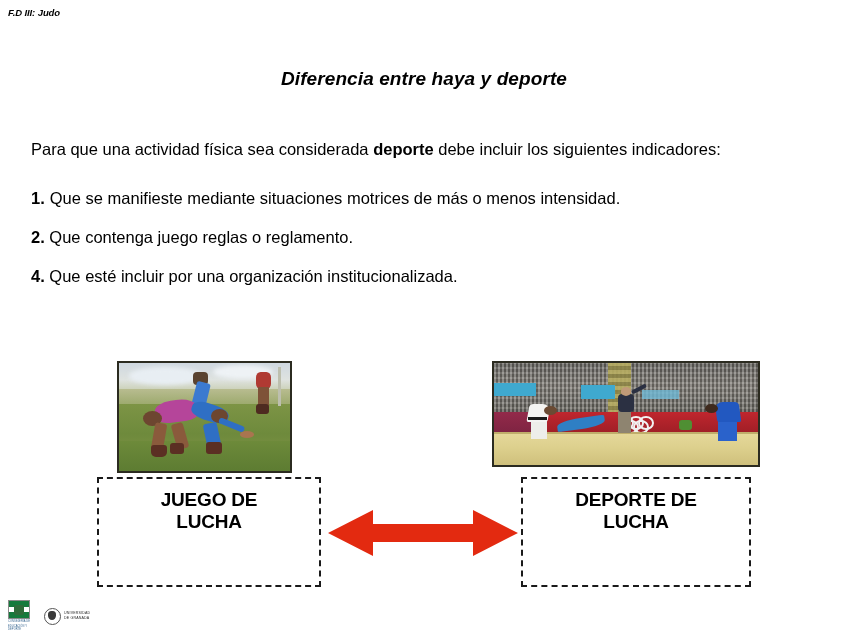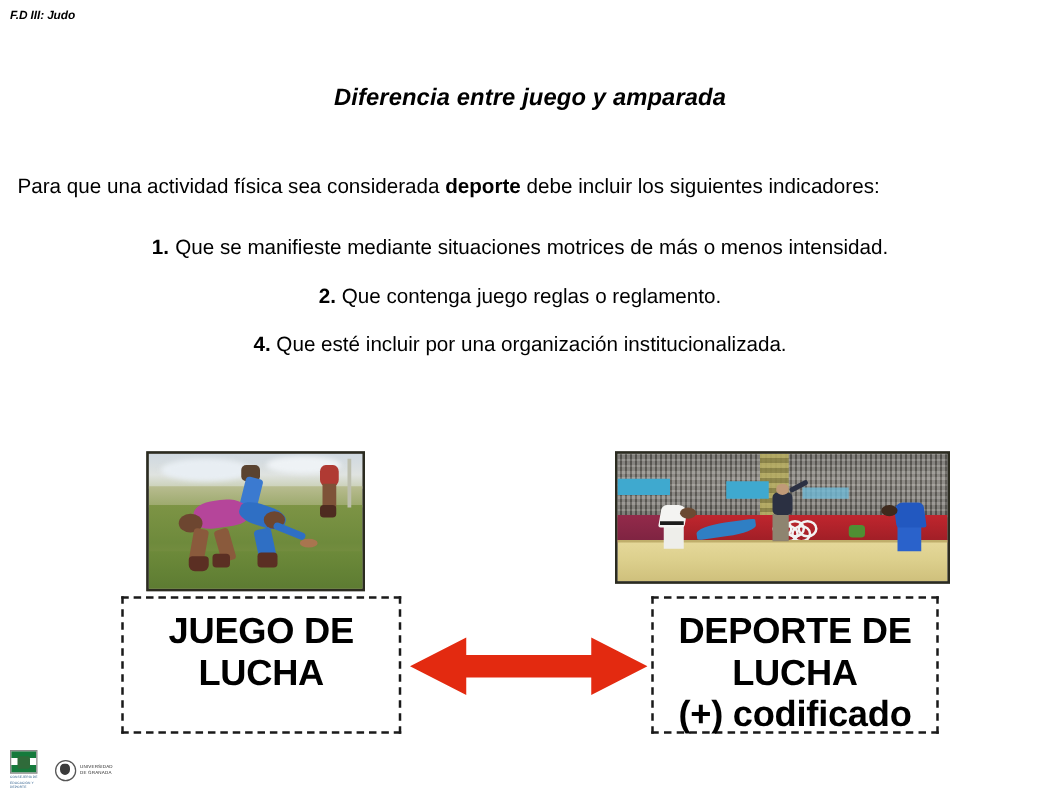--- a/index.html
+++ b/index.html
@@ -55,32 +55,31 @@
     font-size: 19px;
     font-weight: bold;
     font-style: italic;
     letter-spacing: 0.1px;
   }
 
   
   .intro {
     position: absolute;
     top: 140px;
-    left: 14px;
+    left: 31px;
     font-size: 16.5px;
     white-space: nowrap;
   }
   .intro b { font-weight: bold; }
 
   .list {
     position: absolute;
-    left: 21px;
+    left: 31px;
     top: 190px;
     width: 790px;
-    text-align: center;
   }
   .list-item {
     font-size: 16.5px;
     margin-bottom: 21.5px;
     white-space: nowrap;
     line-height: 1.05;
   }
   .list-item .num {
     font-weight: bold;
   }
@@ -326,21 +325,21 @@
   }
 
   
   .concept-box {
     position: absolute;
     border: 2px dashed #1a1a1a;
     background: #ffffff;
     box-sizing: border-box;
     text-align: center;
     font-weight: bold;
-    font-size: 29px;
+    font-size: 19px;
     line-height: 1.16;
     padding-top: 10px;
     letter-spacing: -0.2px;
   }
   .box-left {
     left: 97px;
     top: 477px;
     width: 224px;
     height: 110px;
   }
@@ -433,21 +432,21 @@
     white-space: nowrap;
   }
 </style>
 </head>
 <body>
 
 <div class="header">
   <div class="header-left">F.D III: Judo</div>
 </div>
 
-<div class="slide-title">Diferencia entre juego y amparada</div>
+<div class="slide-title">Diferencia entre haya y deporte</div>
 
 <div class="intro">
   <span>Para que una actividad física sea considerada </span><b>deporte</b><span> debe incluir los siguientes indicadores:</span>
 </div>
 
 <div class="list">
 
   <div class="list-item item-1">
     <span class="num">1.</span><span>Que se manifieste mediante situaciones motrices de más o menos intensidad.</span><b></b><span></span>
   </div>
@@ -527,21 +526,20 @@
 </div>
 
 <div class="concept-box box-left">
   <div>JUEGO DE</div>
   <div>LUCHA</div>
 </div>
 
 <div class="concept-box box-right">
   <div>DEPORTE DE</div>
   <div>LUCHA</div>
-  <div>(+) codificado</div>
 </div>
 
 <div class="arrow-wrap">
   <svg width="190" height="50" viewBox="0 0 190 50" aria-hidden="true">
     <polygon points="0,25 45,2 45,16 145,16 145,2 190,25 145,48 145,34 45,34 45,48" fill="#E32A10"></polygon>
   </svg>
 </div>
 
 <div class="footer">
 

